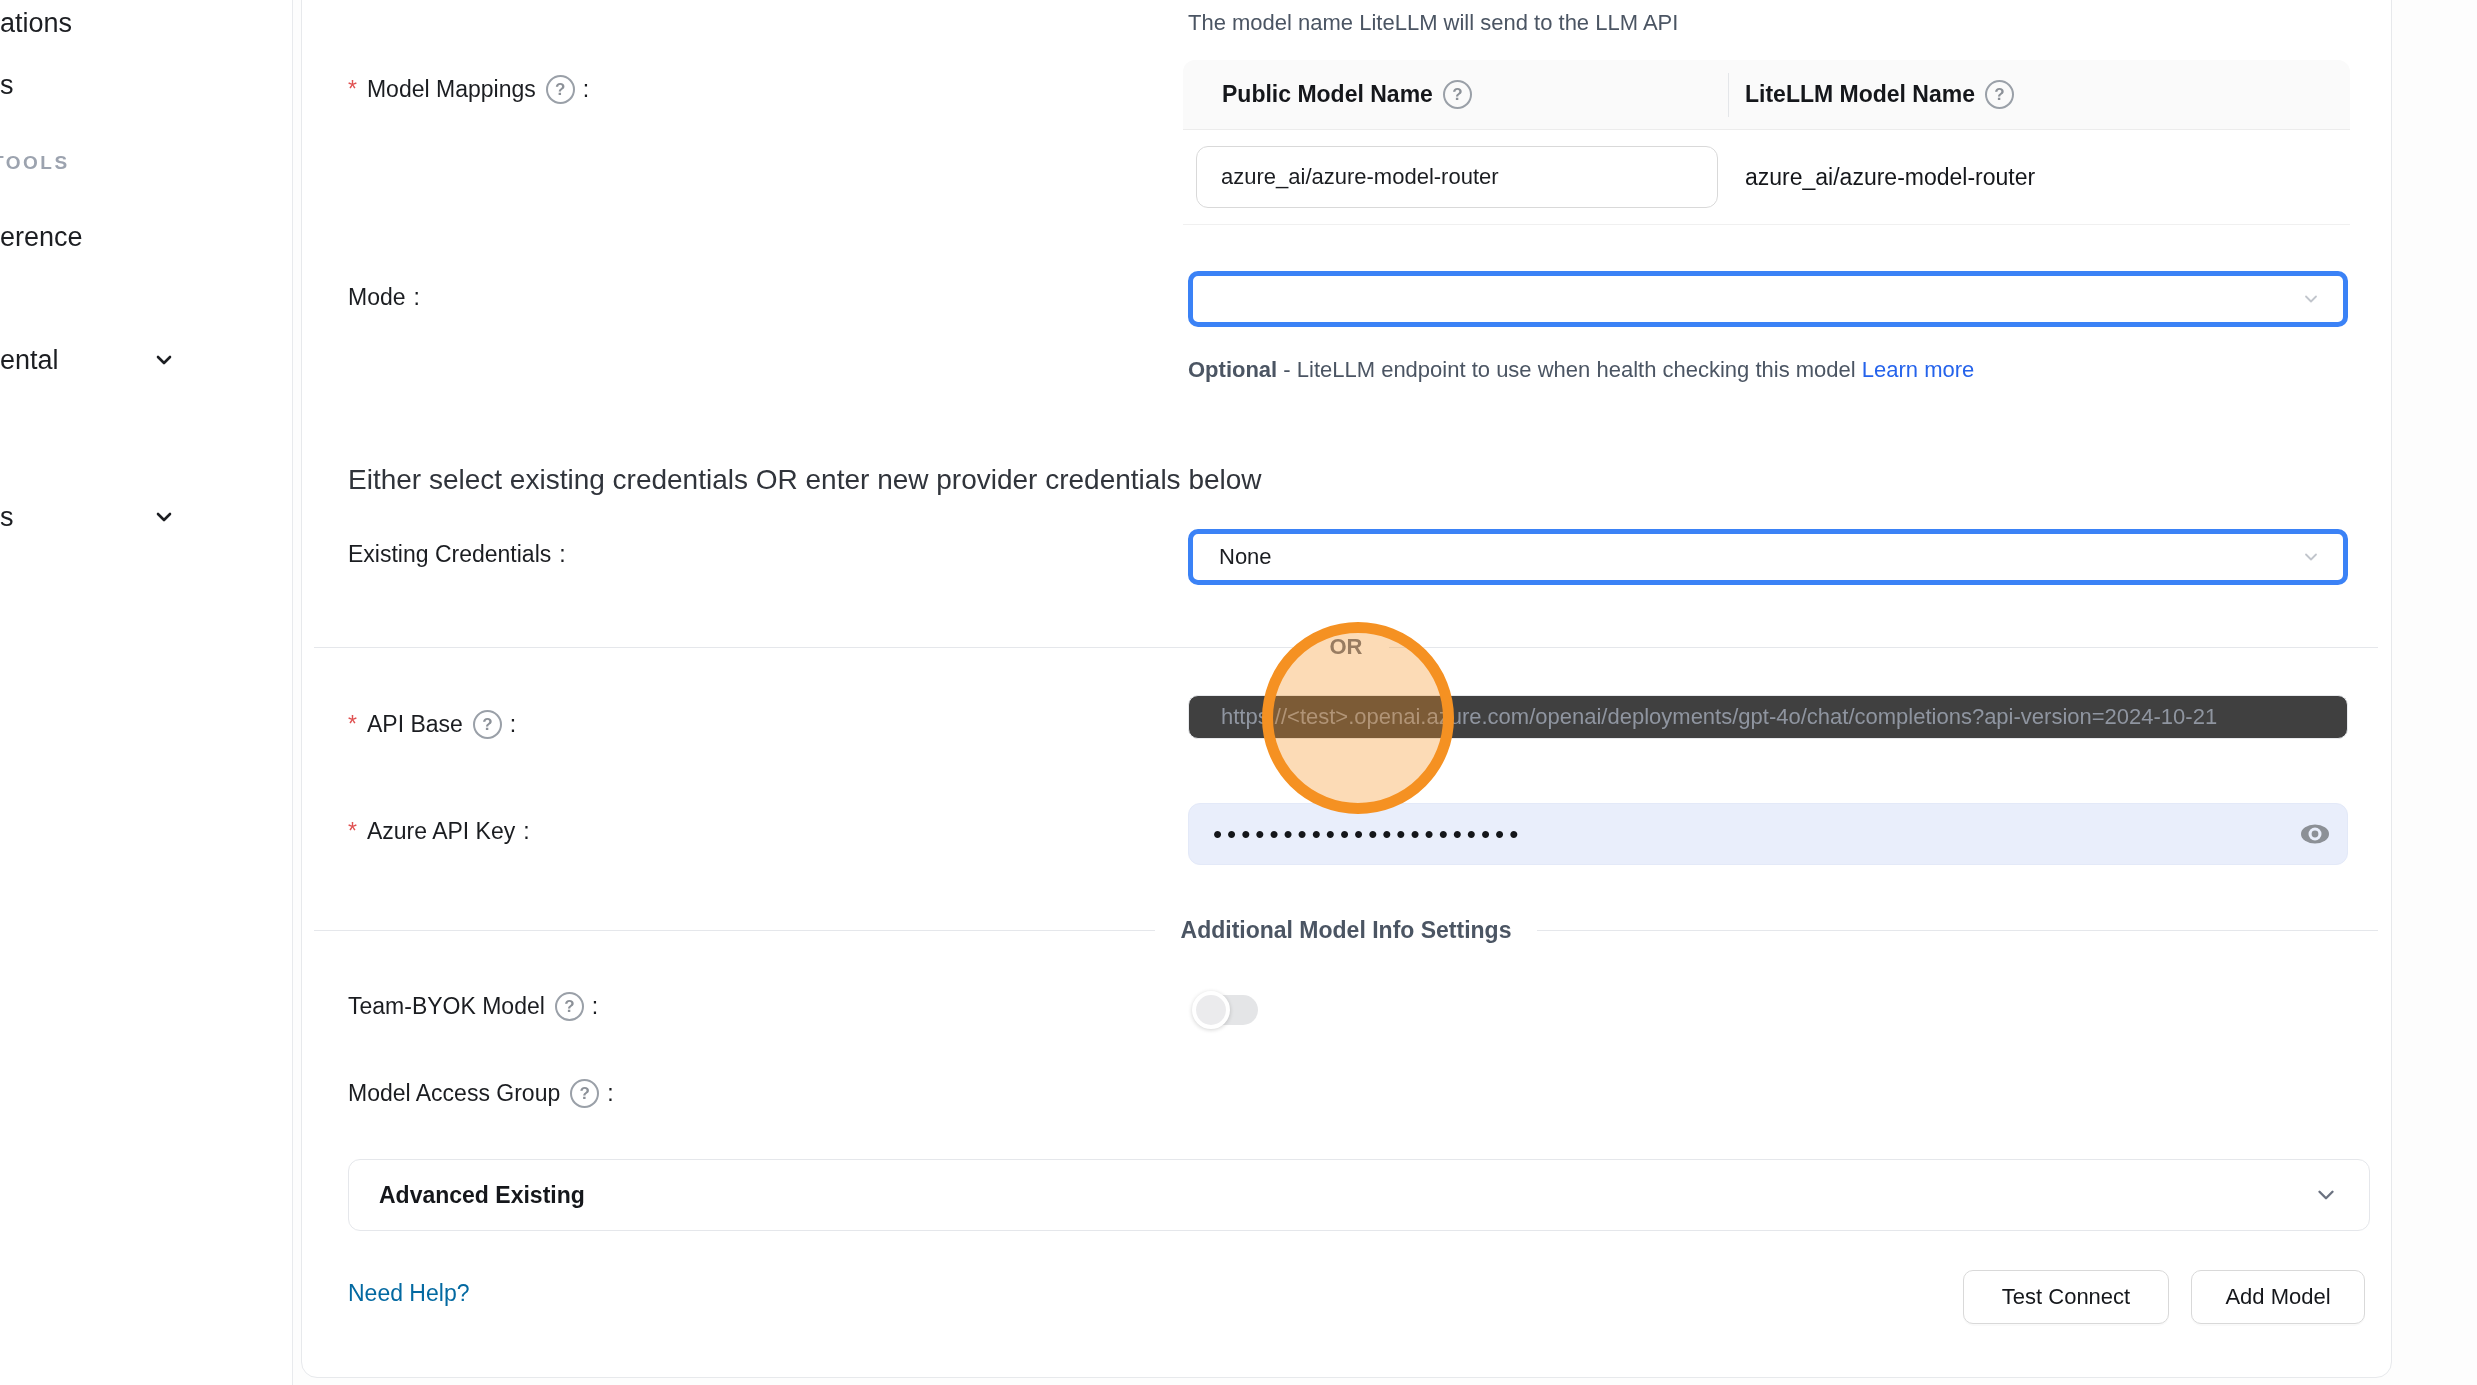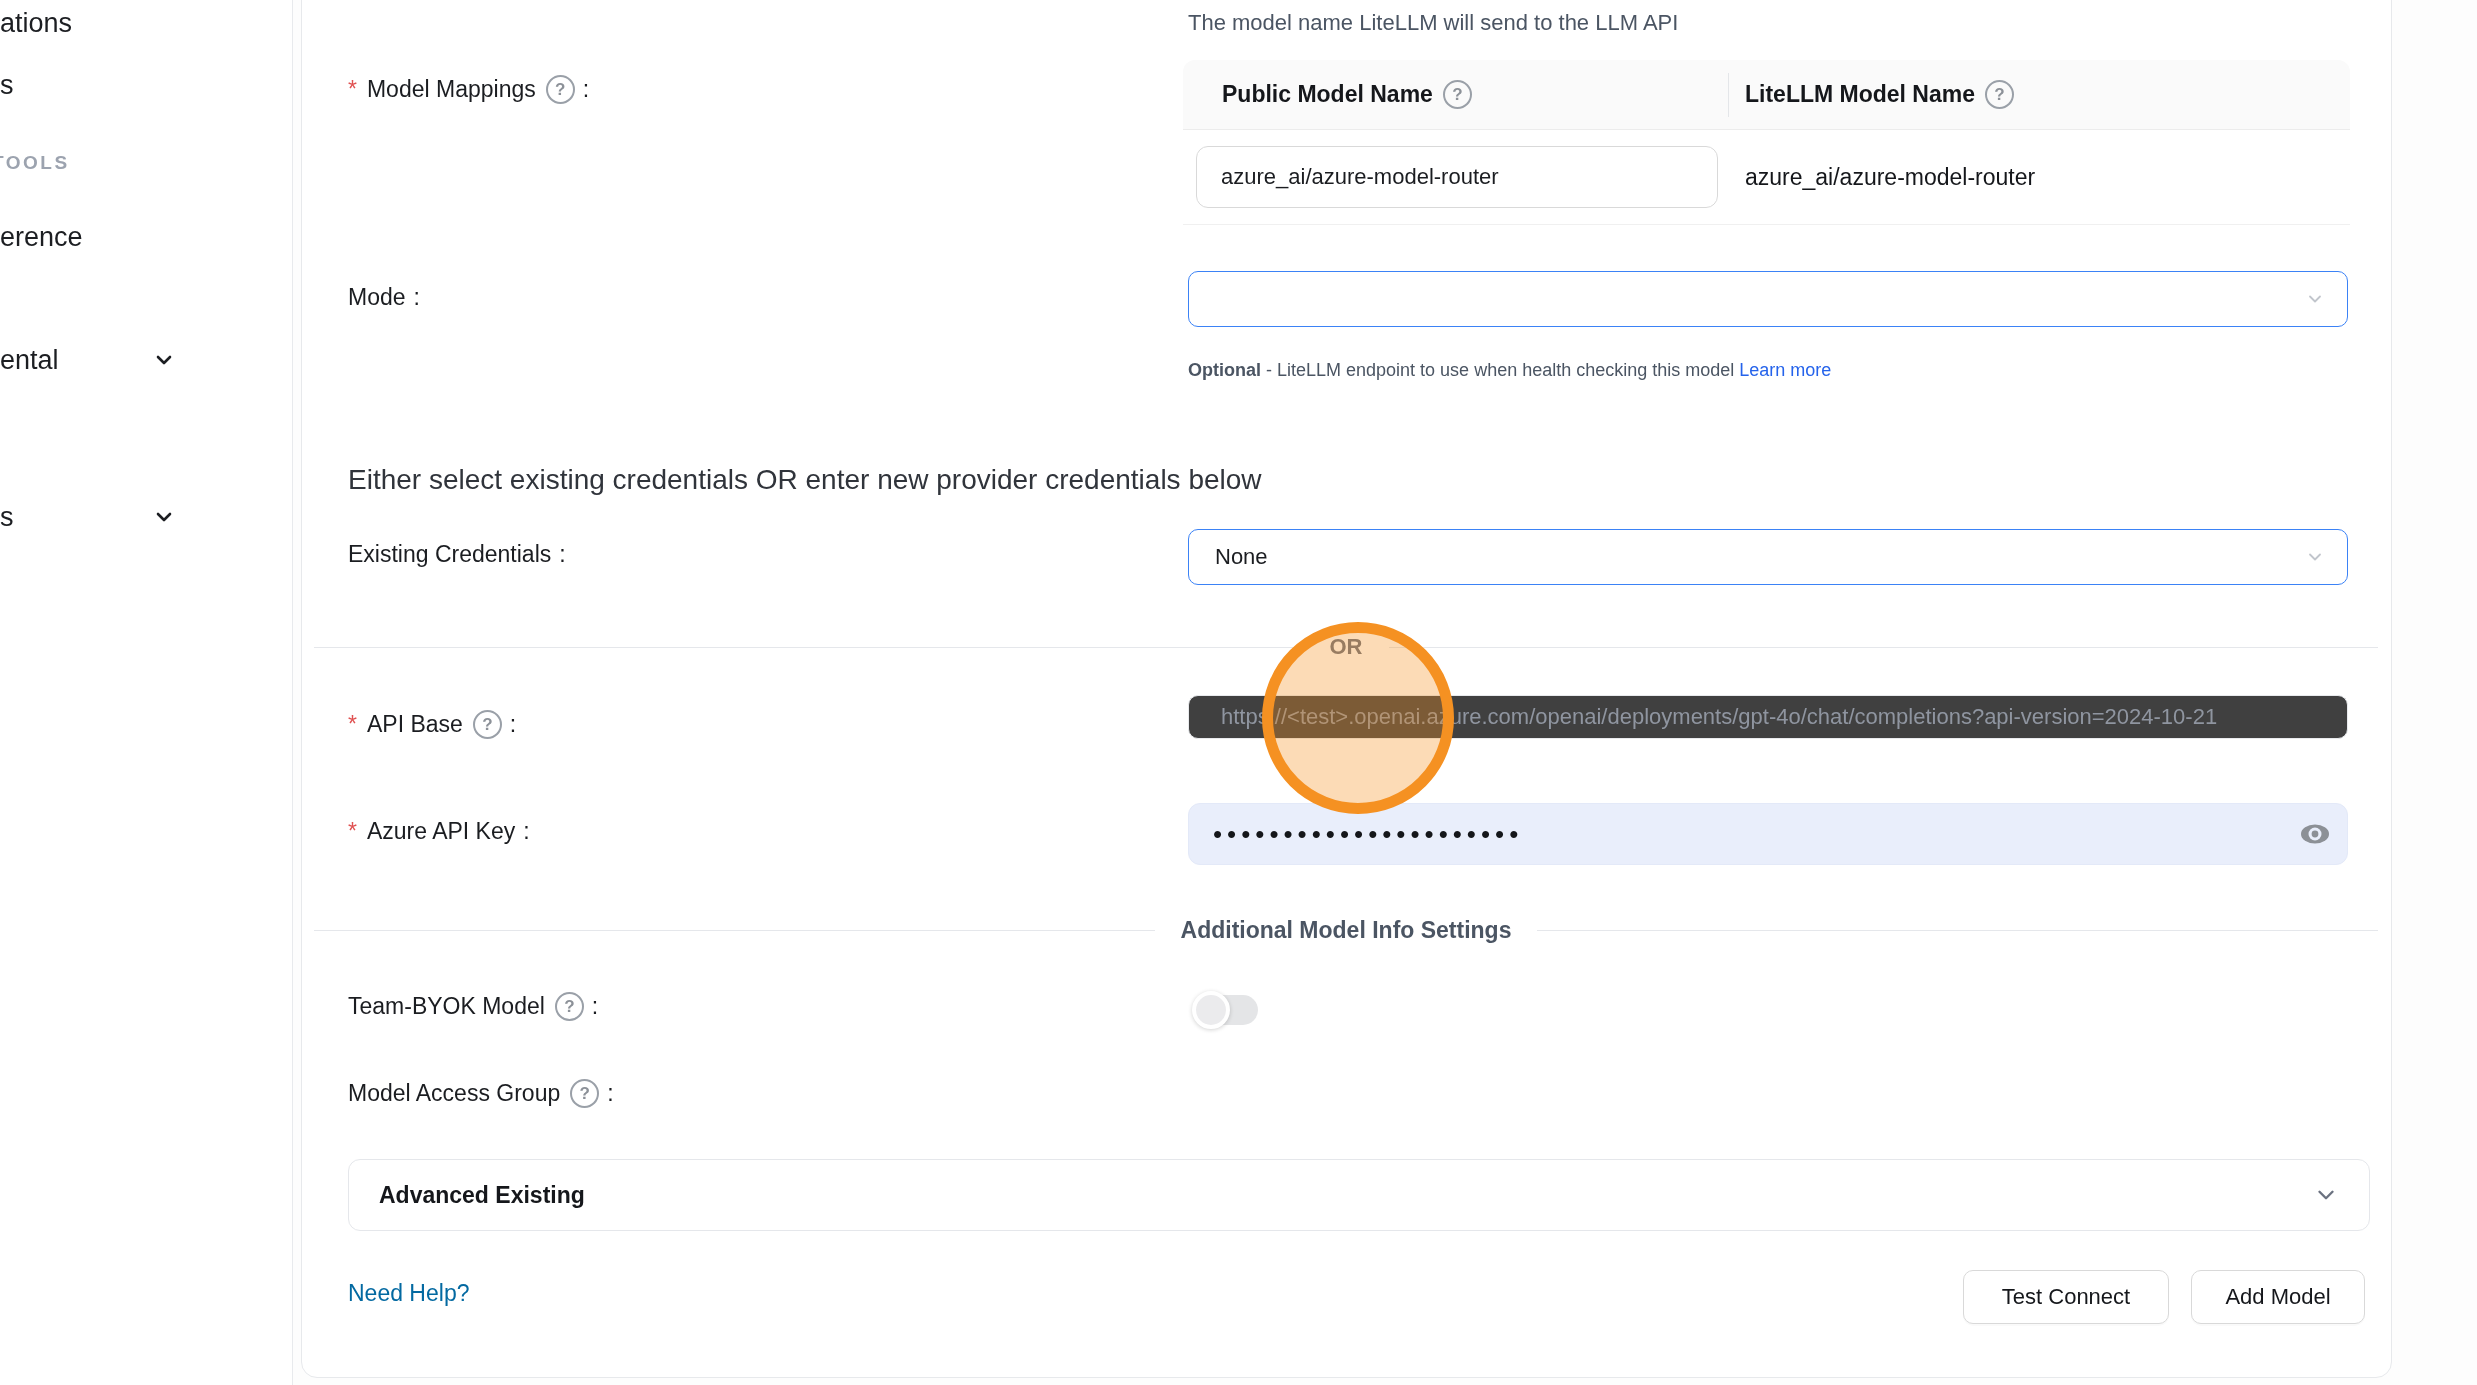--- a/index.html
+++ b/index.html
@@ -25,25 +25,25 @@
   #mm-table { position:absolute; left:1183px; top:60px; width:1167px; border-radius:12px 12px 0 0; overflow:hidden; }
   #mm-head { display:flex; height:70px; background:#fafafa; border-bottom:1px solid #ececec; align-items:center; }
   .mm-th { display:flex; align-items:center; gap:8px; font-size:23px; font-weight:700; color:#15171b; }
   .mm-th1 { width:545px; padding-left:39px; }
   .mm-th2 { padding-left:16px; border-left:1px solid #e4e6e9; height:44px; }
   #mm-row { display:flex; height:95px; background:#ffffff; border-bottom:1px solid #f0f0f0; align-items:center; }
   #public-input { margin-left:13px; width:522px; height:62px; border:1px solid #d9d9d9; border-radius:12px; padding:0 24px; font-size:22px; color:#1b1d21; background:#fff; font-family:"Liberation Sans", sans-serif; }
   #mm-litellm { padding-left:27px; font-size:23px; color:#15171b; }
 
   
-  .selectbox { position:absolute; left:1188px; width:1160px; background:#fff; border:1px solid #3b82f6; border-radius:10px; display:flex; align-items:center; padding:0 26px; font-size:22px; color:#1b1d21; }
+  .selectbox { position:absolute; left:1188px; width:1160px; background:#fff; border:5px solid #3b82f6; border-radius:10px; display:flex; align-items:center; padding:0 26px; font-size:22px; color:#1b1d21; }
   .selectbox .chev { position:absolute; right:22px; top:50%; transform:translateY(-50%); }
   .placeholder { color:#c6cbd4; }
 
-  .help-text { position:absolute; left:1188px; top:350px; width:830px; font-size:18px; color:#4b5563; line-height:40px; }
+  .help-text { position:absolute; left:1188px; top:350px; width:830px; font-size:22px; color:#4b5563; line-height:40px; }
   .help-text b { color:#4b5563; }
   a.link { color:#2563eb; text-decoration:none; }
 
   .note { position:absolute; left:348px; top:464px; font-size:28px; color:#30343b; }
 
   .h-divider { position:absolute; left:314px; width:2064px; height:26px; display:flex; align-items:center;font-weight:bold; }
   .h-divider .line { flex:1; height:1px; background:#e5e7eb; }
   .h-divider .dtext { margin:0 26px; font-size:22px; color:#6b7280; white-space:nowrap; }
   .dtext.dark { color:#4b5563; font-size:23px; }
 

